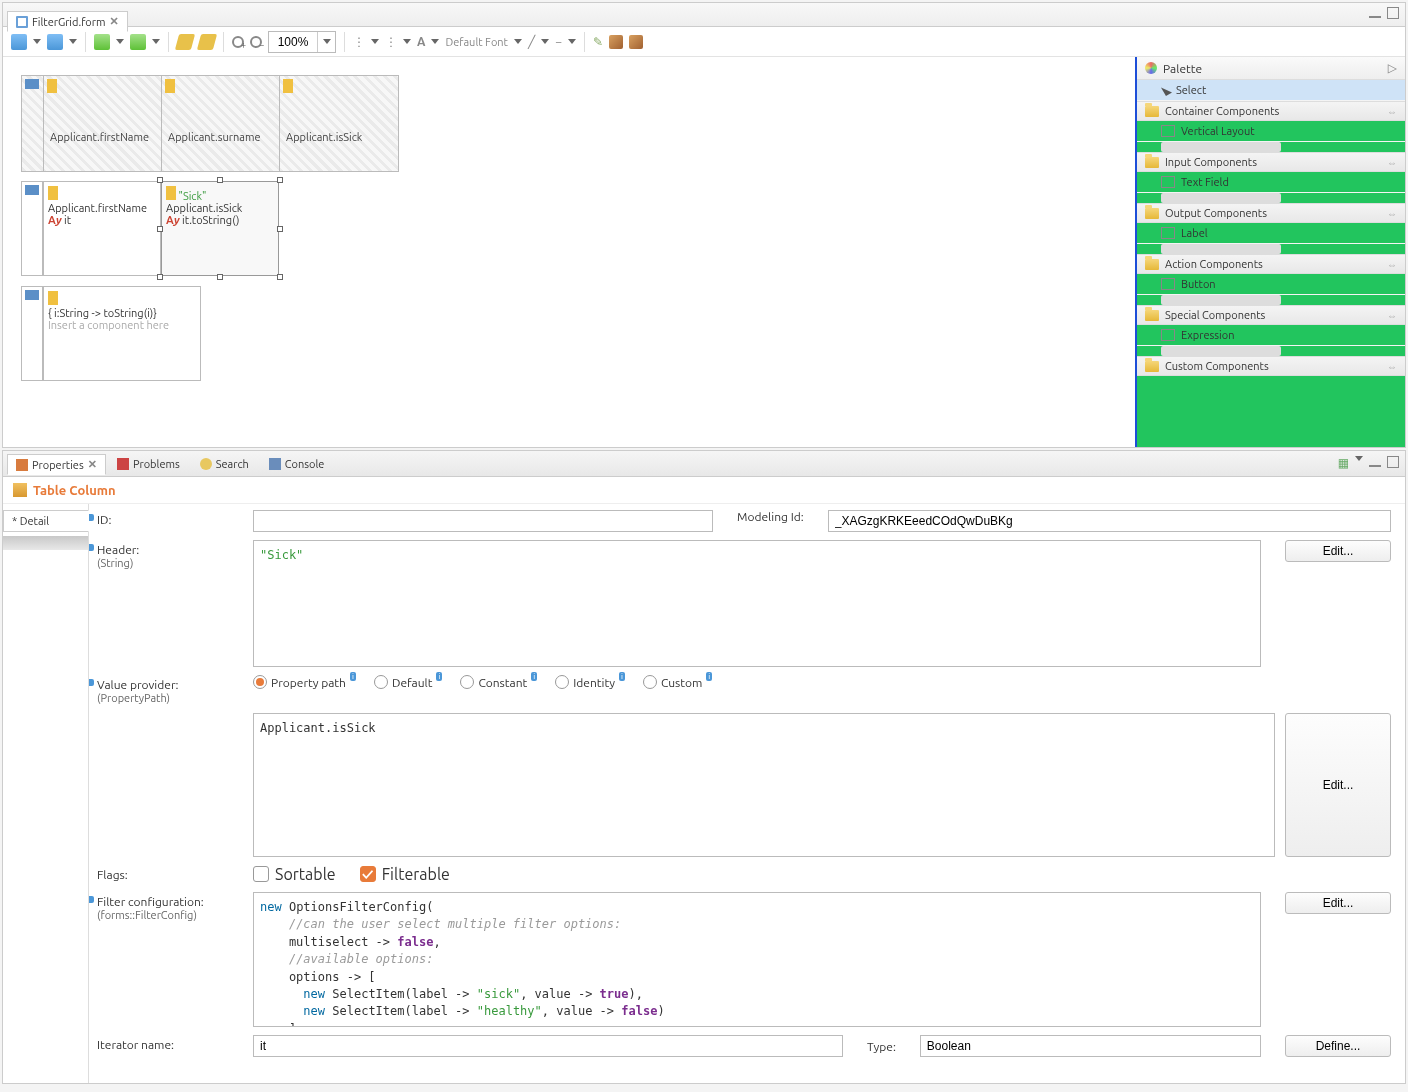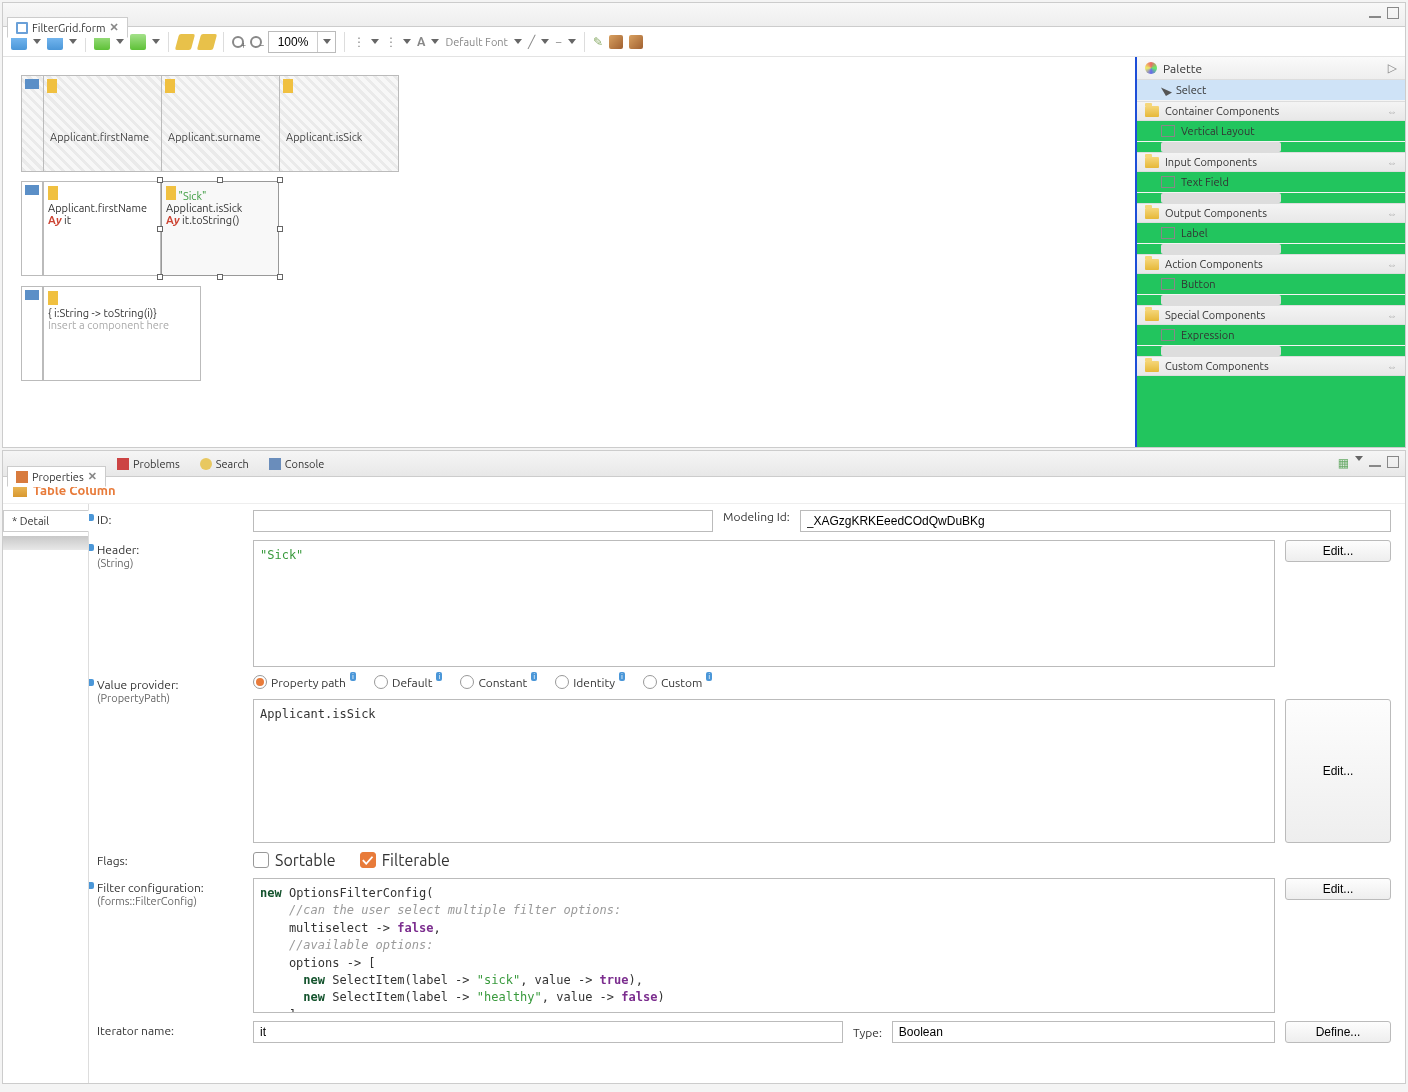--- a/index.html
+++ b/index.html
@@ -1,21 +1,21 @@
 <!DOCTYPE html>
 <html><head>
 <meta charset="utf-8">
 <style>
 * { box-sizing: border-box; margin: 0; padding: 0; }
 body { font-family: "Segoe UI", Ubuntu, Arial, sans-serif; font-size: 12px; background: #f4f4f4; color: #333; width: 1408px; height: 1092px; overflow: hidden; }
 
 
 .editor-container { border: 1px solid #ccc; background: #fff; margin: 2px; height: 446px; position: relative; }
 .tab-bar { height: 24px; background: linear-gradient(#f8f8f8,#eee); border-bottom: 1px solid #ccc; display: flex; align-items: center; padding-left: 4px; }
-.editor-tab { display: inline-flex; align-items: center; gap: 4px; padding: 3px 8px; background: #fff; border: 1px solid #ccc; border-bottom: 1px solid #fff; position: relative; top: 13px; font-size: 11px; }
+.editor-tab { display: inline-flex; align-items: center; gap: 4px; padding: 3px 8px; background: #fff; border: 1px solid #ccc; border-bottom: 1px solid #fff; position: relative; top: 7px; font-size: 11px; }
 .tab-icon { width: 12px; height: 12px; display: inline-block; background: #6aa0d8; border-radius: 1px; position: relative; }
 .tab-icon::after { content: ""; position: absolute; inset: 2px; background: #fff; }
 .close-x { color: #888; font-weight: bold; cursor: pointer; }
 .window-ctrls { position: absolute; right: 6px; top: 4px; display: flex; gap: 6px; }
 .sq { width: 12px; height: 12px; border: 1px solid #888; cursor: pointer; }
 .sq.min { border: none; }
 .sq.min::after { content: ""; display:block; width:12px; height:2px; background:#888; margin-top:9px; }
 
 .toolbar { height: 30px; display: flex; align-items: center; gap: 6px; padding: 0 8px; border-bottom: 1px solid #e3e3e3; }
 .tb-sep { width: 1px; height: 20px; background: #ddd; margin: 0 2px; }
@@ -74,21 +74,21 @@
 .pal-item { padding:4px 8px 4px 24px; font-size:11px; display:flex; align-items:center; gap:6px; cursor:pointer; border-bottom: 1px solid #f4f4f4;}
 .pal-item.selected { background:#cfe3f7; }
 .pal-ico { width:14px; height:12px; border:1px solid #888; display:inline-block; }
 .pal-ico.arrow-sel { border:none; width:0; height:0; border-bottom:10px solid #555; border-right:7px solid transparent; transform: rotate(-30deg); margin-left:2px; }
 .scroll-stub { background:#ddd; height:10px; margin-left:24px; width:120px; border-radius:2px; }
 
 
 .bottom-container { border:1px solid #ccc; background:#fff; margin:2px; height: 634px; display:flex; flex-direction:column; }
 .views-tabbar { height:26px; background:linear-gradient(#f5f5f5,#e8e8e8); border-bottom:1px solid #ccc; display:flex; align-items:center; padding:0 4px; gap:2px; position:relative; }
 .view-tab { display:inline-flex; align-items:center; gap:4px; padding:3px 8px; font-size:11px; cursor:pointer; border:1px solid transparent; }
-.view-tab.active { background:#fff; border:1px solid #ccc; border-bottom-color:#fff; position:relative; top:13px; }
+.view-tab.active { background:#fff; border:1px solid #ccc; border-bottom-color:#fff; position:relative; top:1px; }
 .vt-ico { width:12px; height:12px; }
 .vt-ico.props { background:#d87b3e; }
 .vt-ico.prob { background:#c44; }
 .vt-ico.search { background:#e8c860; border-radius:50%; }
 .vt-ico.console { background:#6a8dbb; }
 
 .prop-header { padding:6px 10px; border-bottom:1px solid #eee; display:flex; align-items:center; gap:6px; }
 .prop-header .ico { width:14px; height:14px; background:linear-gradient(#f0c060,#d89830); }
 .prop-header .name { color:#e87b3a; font-weight:bold; font-size:13px; }
 
@@ -96,37 +96,37 @@
 .detail-tabs { width:86px; border-right:1px solid #ddd; padding-top:6px; }
 .detail-tab { padding:4px 8px; font-size:11px; cursor:pointer; }
 .detail-tab.active { background:#fff; border:1px solid #ccc; border-right-color:#fff; margin-right:-1px; }
 .detail-shadow { margin-top:4px; height:14px; background:linear-gradient(#c8c8c8,#e8e8e8); }
 
 .prop-form { flex:1; overflow:auto; padding:6px 14px 10px 6px; }
 .prop-row { display:flex; gap:6px; margin-bottom:8px; }
 .prop-label { width:152px; padding:3px 2px; font-size:12px; color:#333; position:relative; }
 .prop-label .info-dot { position:absolute; left:-8px; top:4px; width:7px; height:7px; background:#4b97d8; border-radius:2px; }
 .prop-label .sub { color:#666; font-size:11px;text-align:center; }
-.prop-field { flex:1; display:flex; gap:10px; align-items:flex-start; }
+.prop-field { flex:1; display:flex; gap:24px; align-items:flex-start; }
 input[type=text].fld { border:1px solid #bbb; padding:3px 6px; font-size:12px; }
 .btn-edit { border:1px solid #bbb; background:linear-gradient(#fdfdfd,#eee); padding:3px 22px; font-size:12px; cursor:pointer; border-radius:3px; width:106px; text-align:center; }
 
 .radio-row { display:flex; gap:18px; align-items:center; }
 .radio-item { display:flex; align-items:center; gap:4px; font-size:12px; cursor:pointer; position:relative; }
 .radio-dot { width:14px; height:14px; border:1px solid #999; border-radius:50%; display:flex; align-items:center; justify-content:center; }
 .radio-dot.checked::after { content:""; width:8px; height:8px; background:#e87b3a; border-radius:50%; }
 .sup-i { position:relative; top:-6px; font-size:8px; background:#4b97d8; color:#fff; padding:0 2px; border-radius:2px; }
 
 .check-row { display:flex; gap:24px; }
 .chk { display:flex; align-items:center; gap:6px; font-size:16px; cursor:pointer; }
 .chk-box { width:16px; height:16px; border:1px solid #999; border-radius:3px; display:flex; align-items:center; justify-content:center; }
 .chk-box.checked { background:#e87b3a; border-color:#e87b3a; color:#fff; font-weight:bold; }
 
 .code-area { font-family:"DejaVu Sans Mono", Consolas, monospace; font-size:12px; border:1px solid #bbb; padding:6px; line-height:1.45; white-space:pre; overflow:hidden; }
-.kw { color:#14532d; font-weight:bold; }
+.kw { color:#0369a1; font-weight:normal; }
 .cm { color:#9a9a9a; font-style:italic; }
 .str { color:#399a3d; }
 .bool { color:#7b2d8e; font-weight:bold; }
 </style>
 </head>
 <body>
 
 <div class="editor-container">
   <div class="tab-bar">
     <div class="editor-tab">

